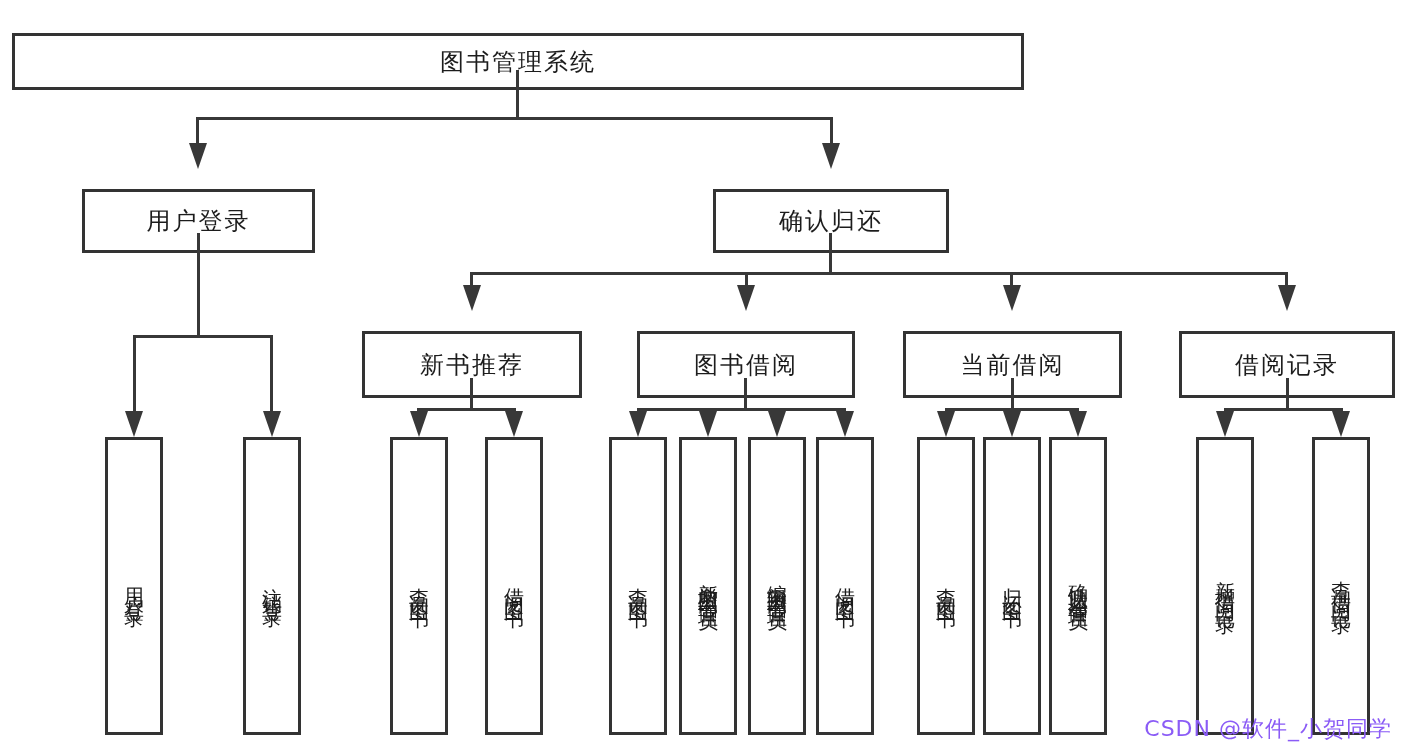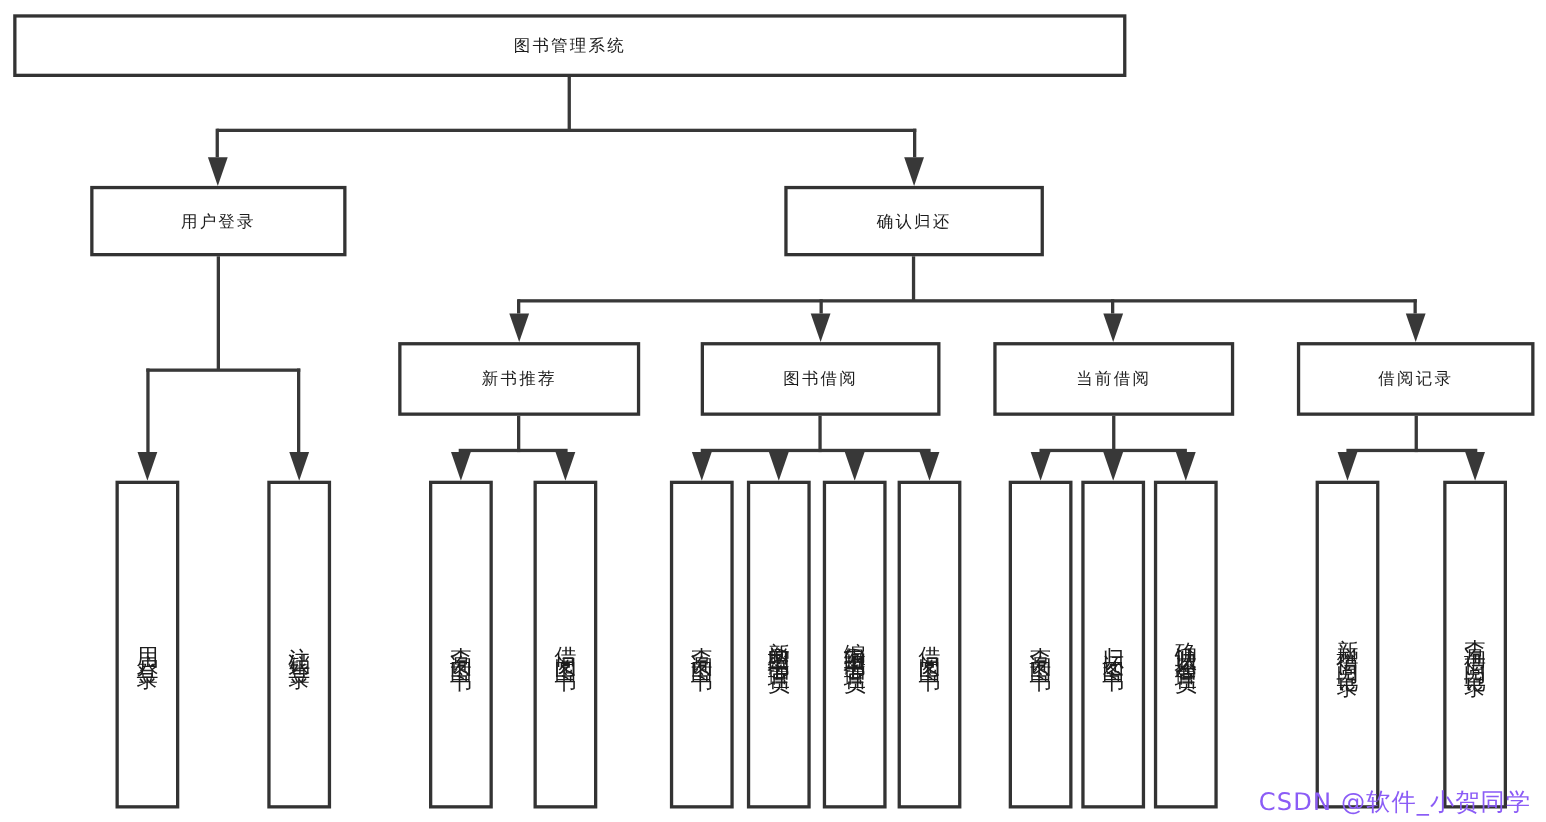--- a/index.html
+++ b/index.html
@@ -13,21 +13,21 @@
   .box{
     position:absolute;
     background:#ffffff;
     border:3px solid #333333;
     box-sizing:border-box;
     display:flex;
     align-items:center;
     justify-content:center;
     color:#1c1c1c;
   }
-  .box-h{font-size:15px;letter-spacing:2px;white-space:nowrap;}
+  .box-h{font-size:24px;letter-spacing:2px;white-space:nowrap;margin-top:20px;}
   .box-v{
     writing-mode:vertical-rl;
     text-orientation:mixed;
     font-size:20px;
     letter-spacing:7px;
     line-height:1.05;
   }
   .vline{position:absolute;width:3px;background:#383838;}
   .hline{position:absolute;height:3px;background:#383838;}
   .arrow{

